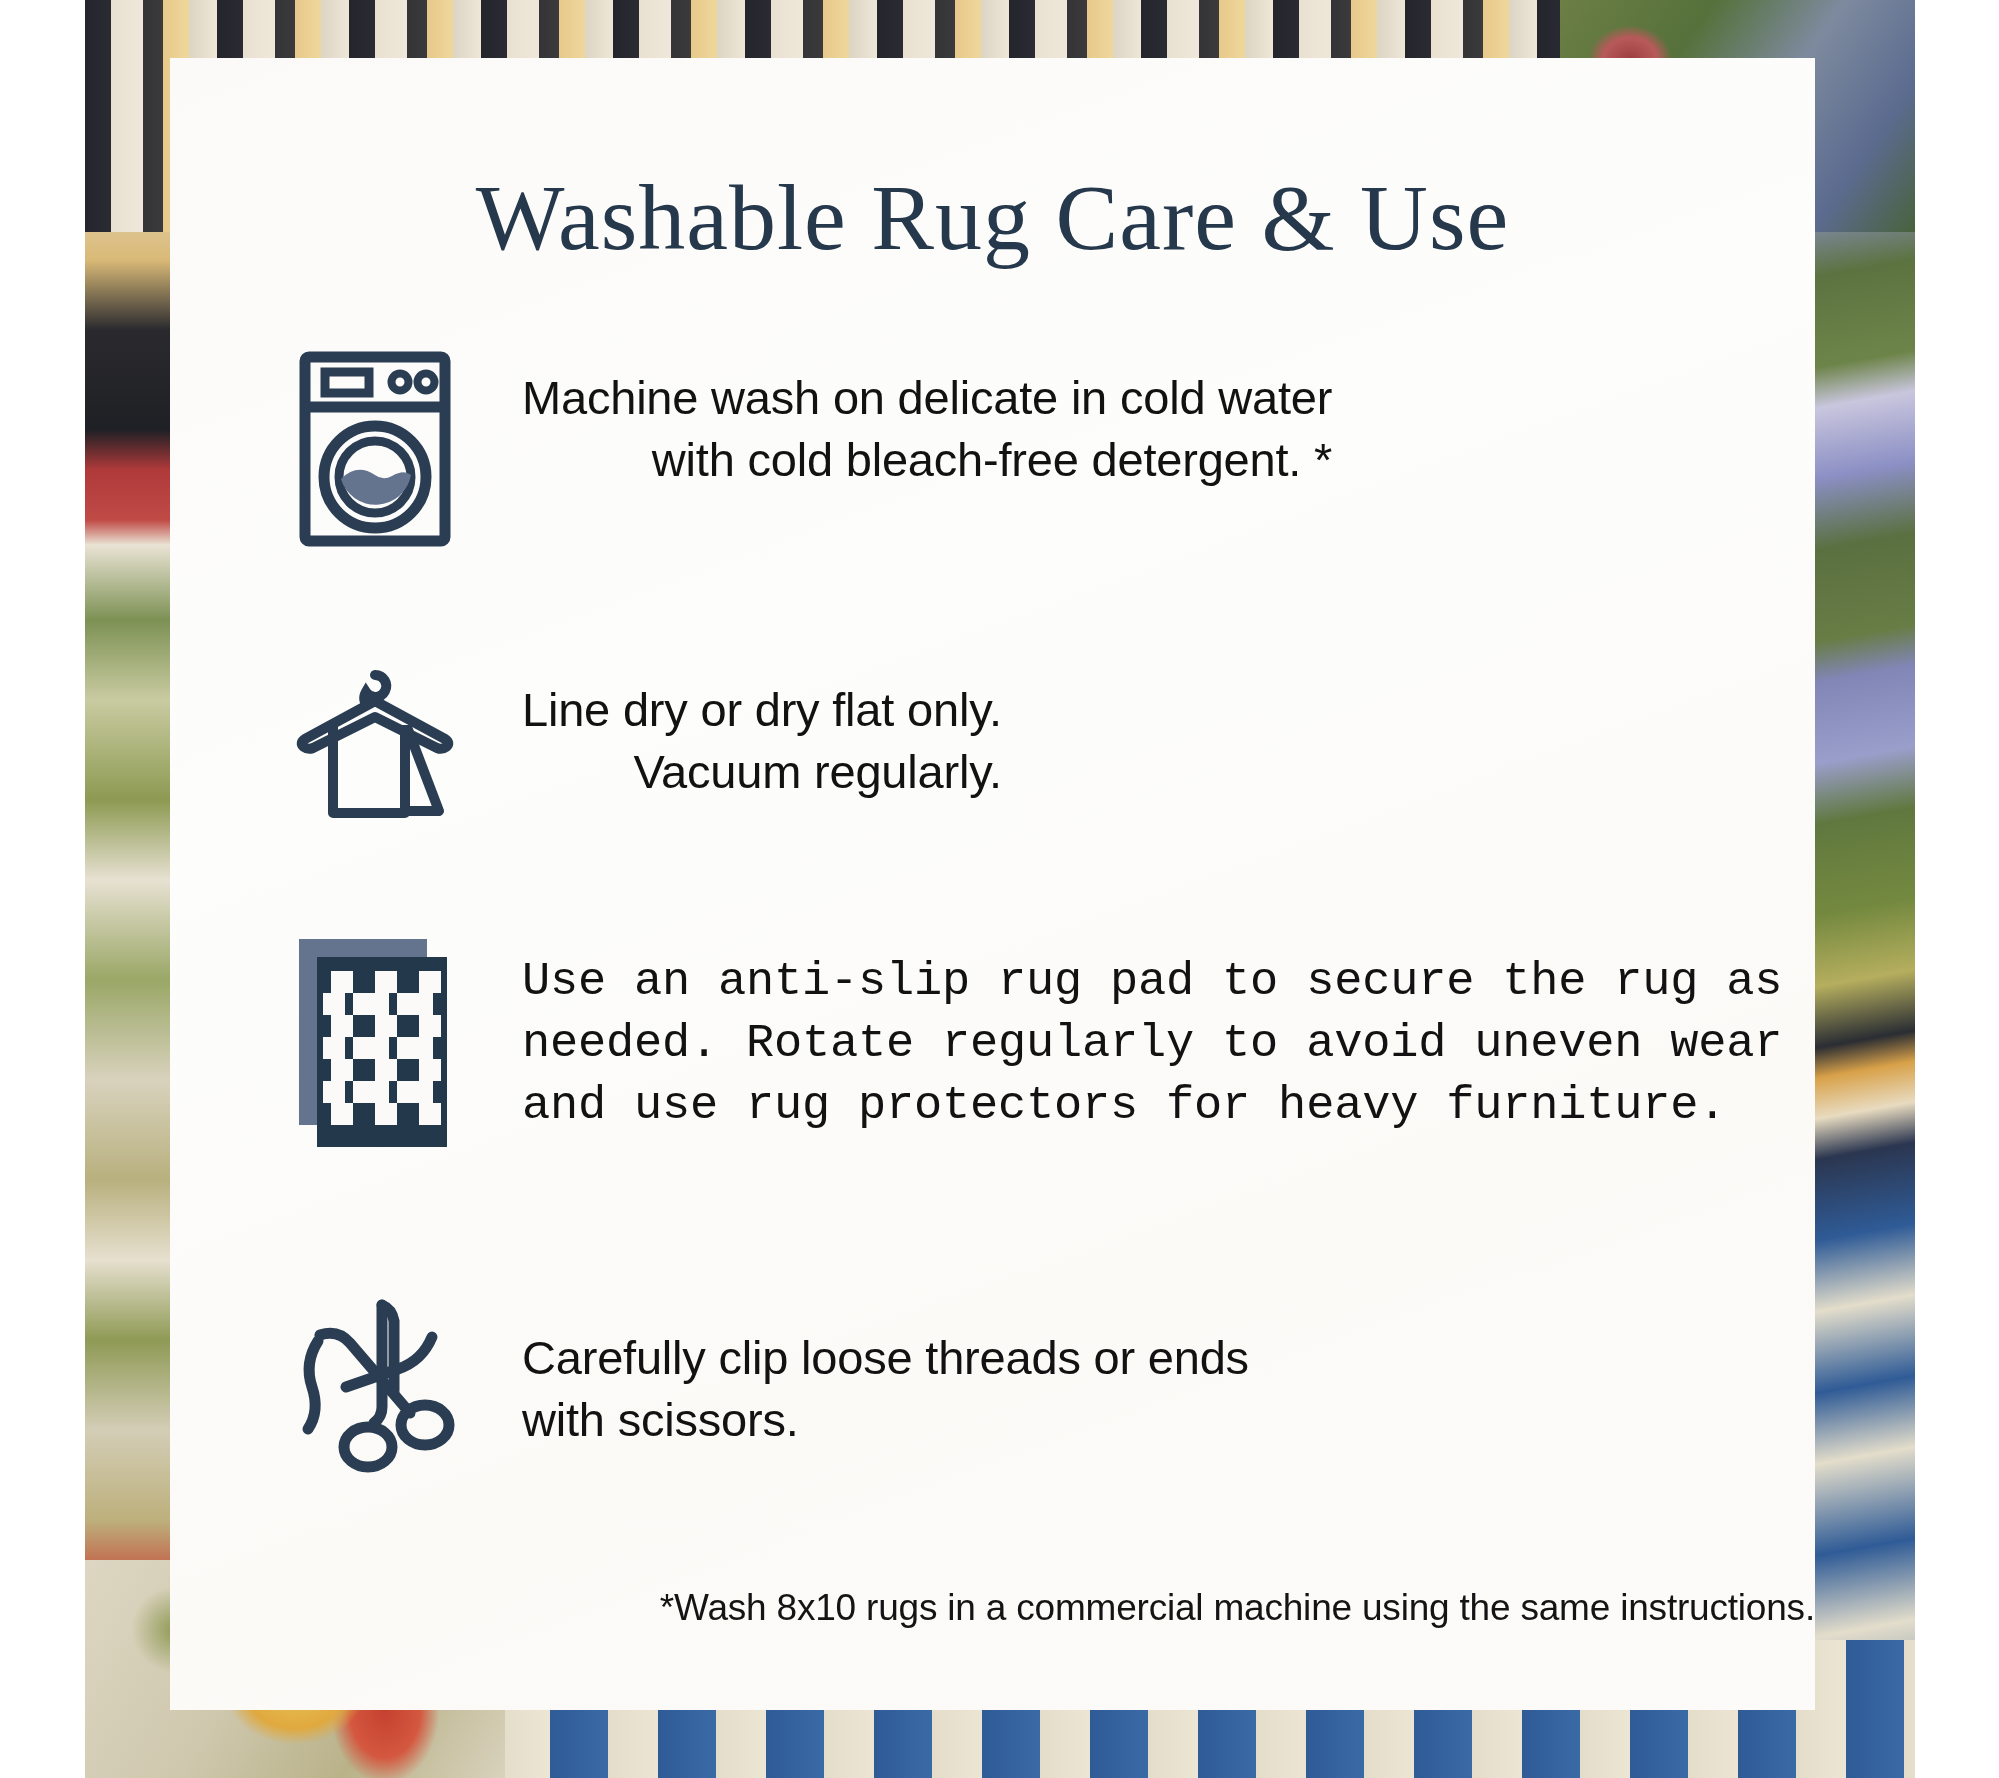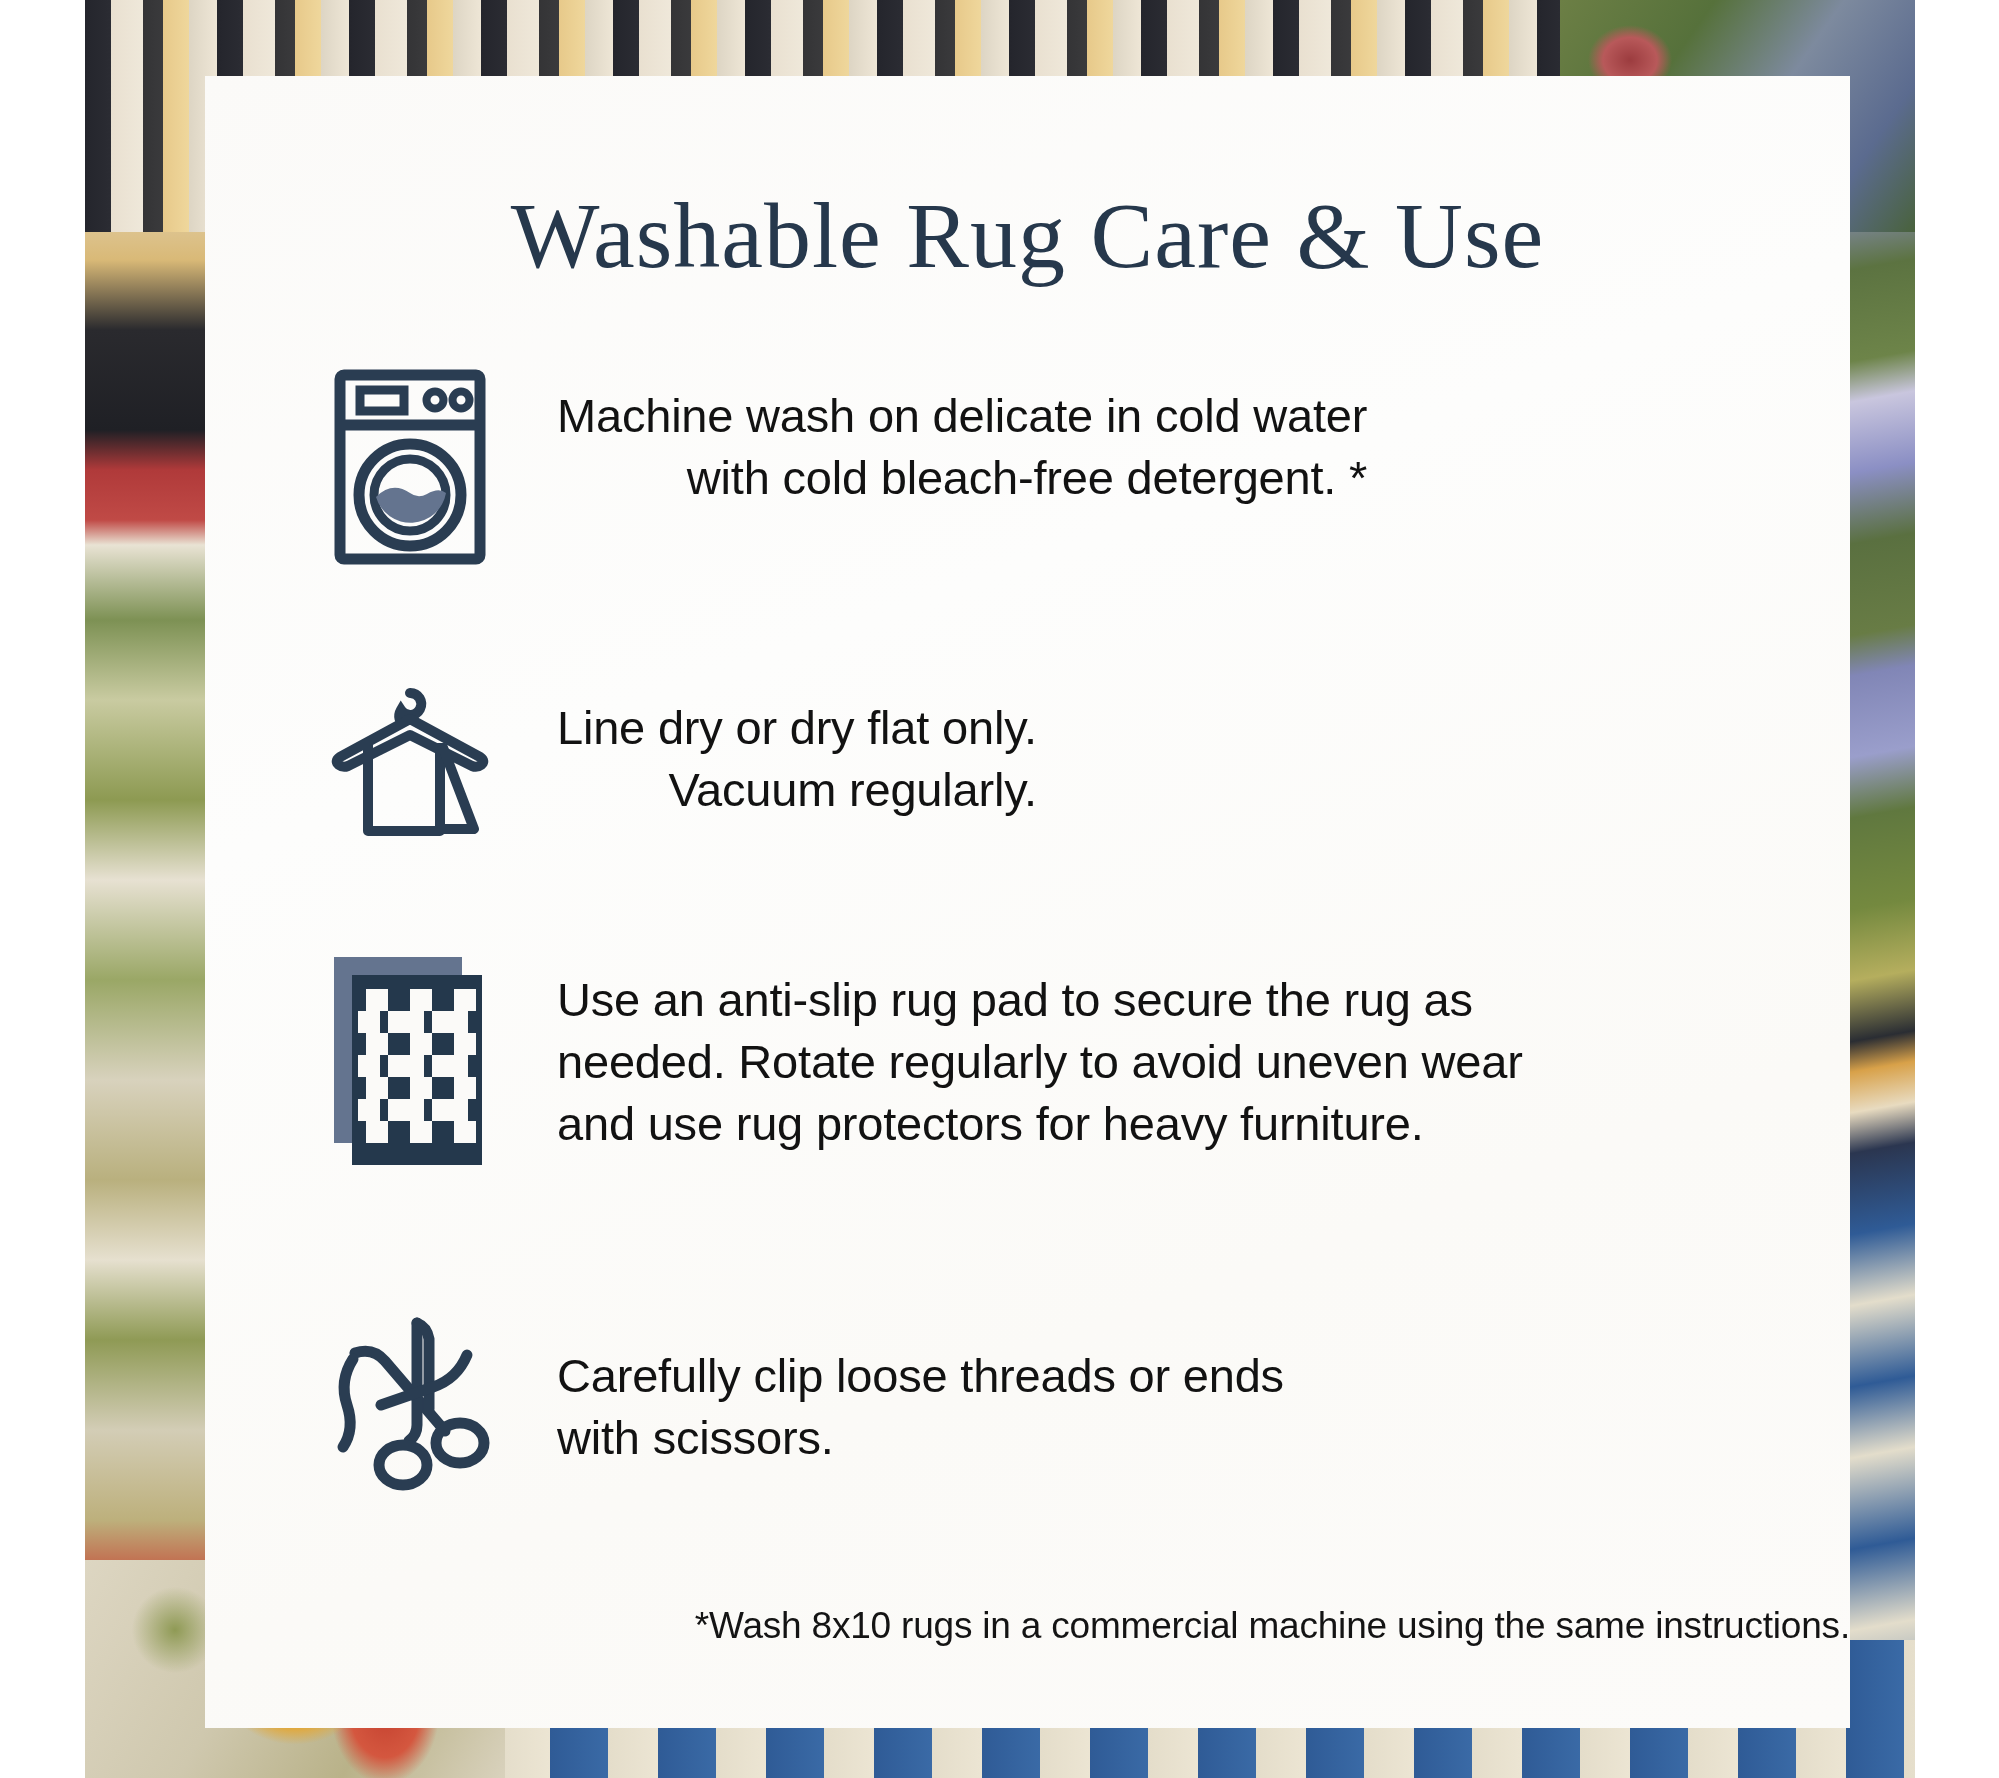--- a/index.html
+++ b/index.html
@@ -98,24 +98,23 @@
       radial-gradient(ellipse 90px 70px at 210px 130px,#e8c255 0%,#e0a93f 55%,transparent 78%),
       radial-gradient(ellipse 70px 95px at 300px 150px,#c4412f 0%,#d4573f 50%,transparent 78%),
       radial-gradient(ellipse 60px 60px at 90px 70px,#8f9a55 0%,transparent 72%),
       linear-gradient(120deg,#ddd6c2 0%,#cfc8ae 40%,#b9b289 70%,#d9d2bd 100%),
       repeating-linear-gradient(0deg, rgba(0,0,0,.10) 0 2px, rgba(255,255,255,.10) 2px 4px);
     background-blend-mode:normal,normal,normal,normal,overlay;
   }
 
   
   #care-card{
-    position:absolute;left:170px;top:76px;width:1645px;height:1652px;
+    position:absolute;left:170px;top:58px;width:1645px;height:1652px;
     background:linear-gradient(160deg,#fbfaf8 0%,#fdfdfc 35%,#fbfaf7 70%,#fcfbf9 100%);
     box-shadow:0 0 0 0 rgba(0,0,0,0);
-    margin-left:35px;
   }
 
   #page-title{
     text-align:center;
     font-family:"Liberation Serif", serif;
     font-weight:400;
     font-size:94px;
     letter-spacing:1px;
     color:#26384c;
     margin:0;
@@ -143,21 +142,21 @@
   #row-wash{margin-top:0;text-align:right;}
   #row-wash .icon-cell{padding-top:6px;}
   #row-wash .text-cell{padding-top:22px;}
 
   #row-dry{margin-top:96px;}
   #row-dry .icon-cell{padding-top:0px;}
   #row-dry .text-cell{padding-top:36px;text-align:right;}
 
   #row-pad{margin-top:112px;}
   #row-pad .icon-cell{padding-top:6px;}
-  #row-pad .text-cell{padding-top:18px;}
+  #row-pad .text-cell{padding-top:18px;font-family:Liberation Mono, monospace;}
 
   #row-trim{margin-top:140px;}
   #row-trim .icon-cell{padding-top:4px;}
   #row-trim .text-cell{padding-top:36px;}
 
   #footnote{
     margin-top:112px;
     text-align:right;
     font-family:"Liberation Sans", sans-serif;
     font-size:37px;

